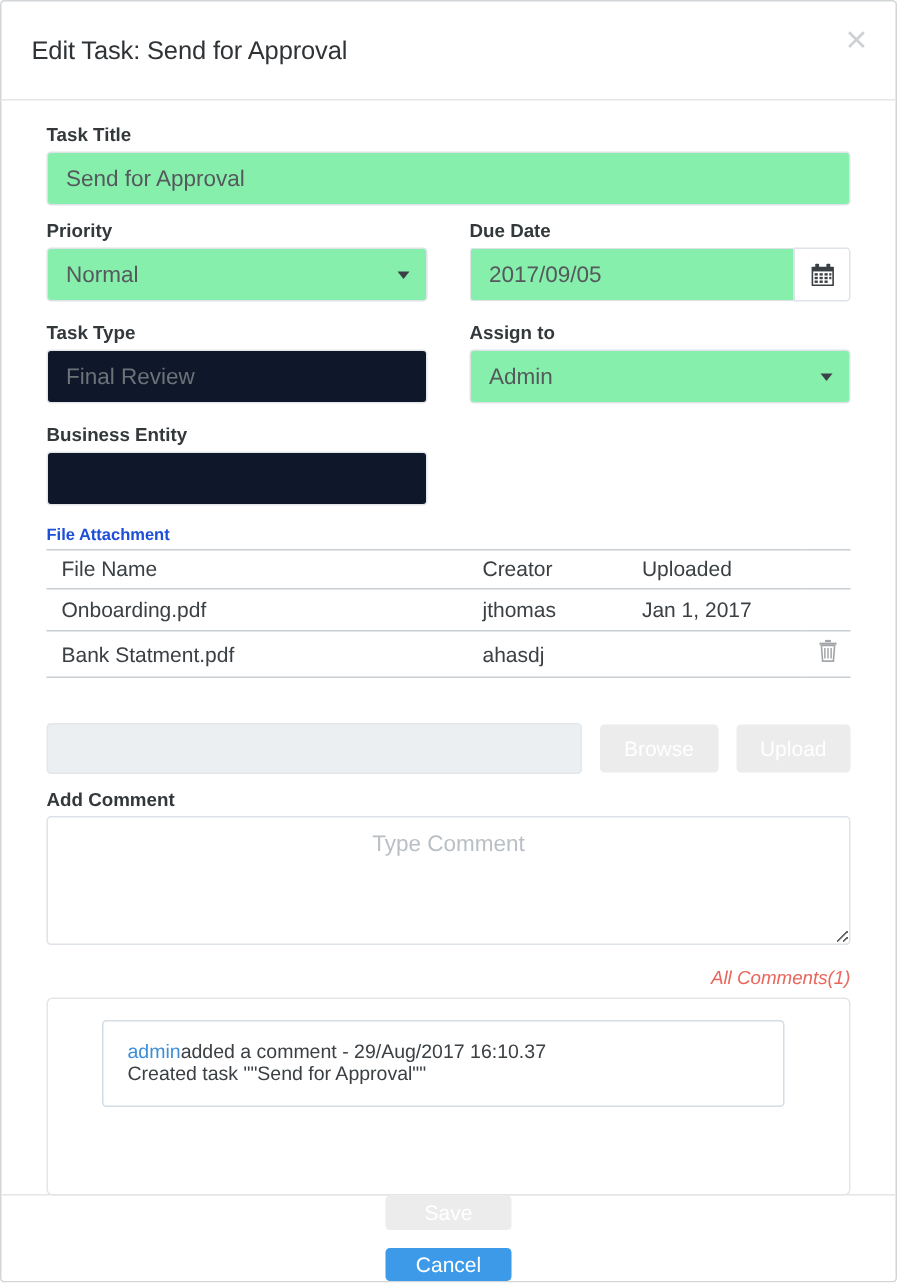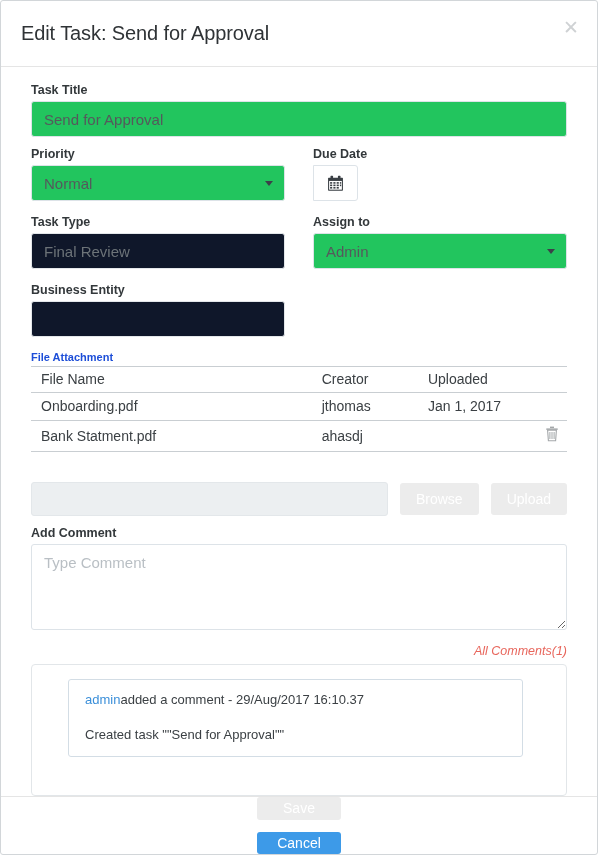--- a/index.html
+++ b/index.html
@@ -24,21 +24,21 @@
   
   .modal-header {
     position: relative;
     height: 66px;
     border-bottom: 1px solid #e5e5e5;
     padding: 0 20px;
     display: flex;
     align-items: center;
   }
   .modal-title {
-    font-size: 20px;
+    font-size: 17px;
     font-weight: 400;
     color: #2f3336;
     letter-spacing: -0.1px;
   }
   .close-btn {
     position: absolute;
     top: 14px; right: 16px;
     width: 24px; height: 24px;
     line-height: 24px;
     text-align: center;
@@ -65,21 +65,21 @@
   }
 
   .field-row { display: flex; gap: 28px; }
   .col { flex: 1; min-width: 0; }
 
   .ctl {
     width: 100%;
     height: 36px;
     border: 1px solid #dde3e8;
     border-radius: 3px;
-    background: #22c55e;
+    background: #86efac;
     font-size: 15px;
     color: #55595c;
     padding: 0 12px;
     font-family: "Liberation Sans", sans-serif;
     outline: none;
   }
   .ctl::placeholder { color: #b9bfc4; }
   .ctl.disabled {
     background: #0f172a;
     border-color: #e3e7ea;
@@ -188,20 +188,21 @@
     width: 100%;
     height: 86px;
     border: 1px solid #dde3e8;
     border-radius: 3px;
     padding: 9px 12px;
     font-size: 15px;
     color: #55595c;
     font-family: "Liberation Sans", sans-serif;
     resize: vertical;
     outline: none;
+    text-align: center;
   }
   .comment-box::placeholder { color: #b9bfc4; }
 
   .all-comments {
     font-style: italic;
     font-size: 12.5px;
     color: #e8665c;
     margin: 10px 0 6px 0;
     text-align: right;
   }
@@ -216,21 +217,21 @@
     border: 1px solid #d3dde5;
     border-radius: 3px;
     background: #ffffff;
     padding: 12px 16px 14px 16px;
     margin-left: 18px;
     max-width: 455px;
   }
   .comment-meta {
     font-size: 13px;
     color: #3b4044;
-    margin-bottom: 20px;
+    margin-bottom: 0;
   }
   .comment-author { color: #3b8fd9; }
   .comment-text { font-size: 13px; color: #3b4044; }
 
   
   .modal-footer {
     position: absolute;
     left: 0; right: 0; bottom: 0;
     height: 58px;
     border-top: 1px solid #e5e5e5;
@@ -266,20 +267,21 @@
       <div class="col">
         <label class="label">Priority</label>
         <div class="select-wrap">
           <input class="ctl" readonly="" value="Normal" style="">
           <span class="caret"></span>
         </div>
       </div>
       <div class="col">
         <label class="label">Due Date</label>
         <div class="input-group">
+          <input class="ctl" value="2017/09/05" style="">
           <button class="cal-btn">
             <svg width="17" height="17" viewBox="0 0 16 16" aria-hidden="true">
               <rect x="1" y="2.6" width="14" height="12.2" rx="0.6" fill="#3a3f44"></rect>
               <rect x="2" y="5.6" width="12" height="8.2" fill="#ffffff"></rect>
               <rect x="3.3" y="0.8" width="2.4" height="2.6" rx="0.5" fill="#3a3f44"></rect>
               <rect x="10.3" y="0.8" width="2.4" height="2.6" rx="0.5" fill="#3a3f44"></rect>
               <g fill="#3a3f44">
                 <rect x="2.9" y="6.7" width="2" height="1.5"></rect>
                   <rect x="6" y="6.7" width="2" height="1.5"></rect>
                 <rect x="9.1" y="6.7" width="2" height="1.5"></rect>

